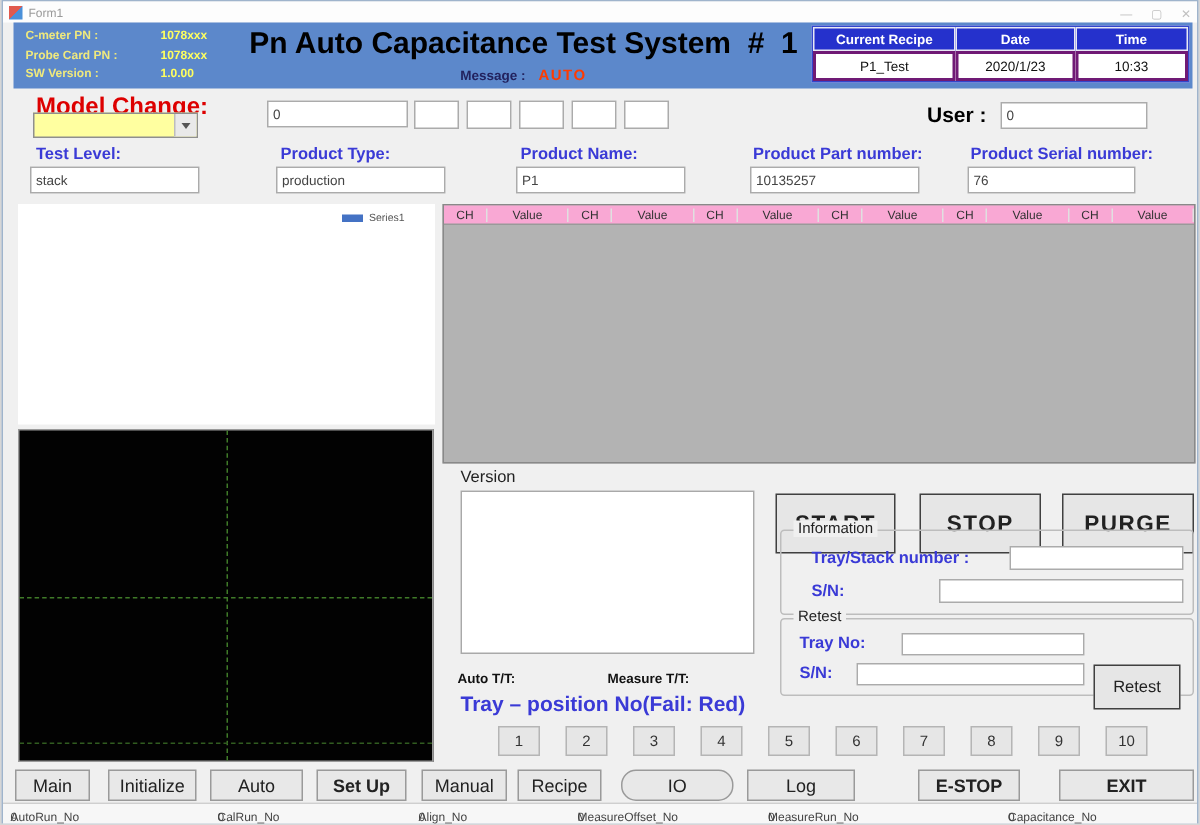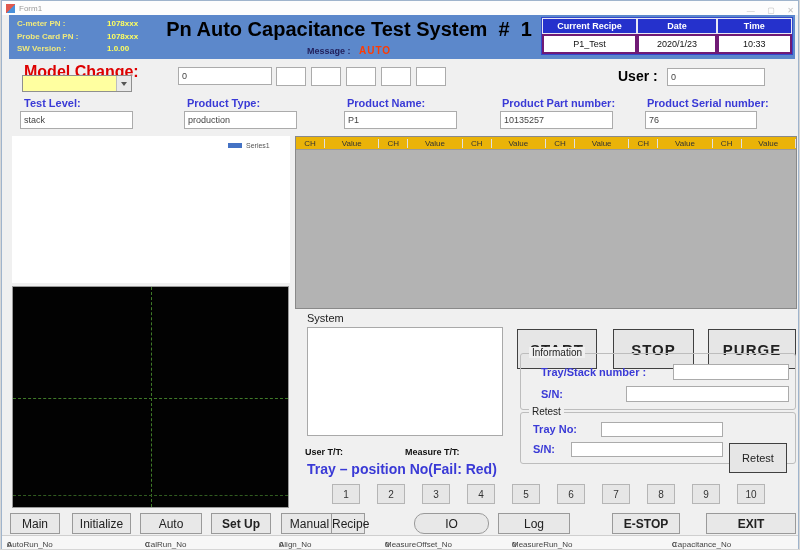--- a/index.html
+++ b/index.html
@@ -67,21 +67,21 @@
   
   .xy-panel { position:absolute; left:10px; top:285px; width:277px; height:222px;
               background:#020202; border:1px solid #9a9a9a; }
   .vline  { position:absolute; left:138px; top:0; bottom:0; width:0; border-left:1px dashed #3f7a28; }
   .hline  { position:absolute; top:111px; left:0; right:0; height:0; border-top:1px dashed #3f7a28; }
   .hline2 { position:absolute; top:208px; left:0; right:0; height:0; border-top:1px dashed #315c20; }
 
   
   .grid { position:absolute; left:293px; top:135px; width:502px; height:173px;
           border:1px solid #898989; background:#b3b3b3; }
-  .grid-head { height:13px; background:#eab308; border-bottom:1px solid #9a9a9a; display:flex;align-items:center; }
+  .grid-head { height:13px; background:#f9a8d4; border-bottom:1px solid #9a9a9a; display:flex;align-items:center; }
   .gc { font-size:8px; color:#333; display:flex; align-items:center; justify-content:center;
         border-right:1px solid #e0e0e0; }
   .gc-ch  { width:29px; } .gc-val { flex:1; }
 
   
   .msg-label { position:absolute; left:305px; top:311px; font-size:11px; color:#222; }
   .msg-box { position:absolute; left:305px; top:326px; width:196px; height:109px;
              background:#fff; border:1px solid #a9a9a9; resize:none; }
   .auto-tt    { position:absolute; left:303px; top:446px; font-size:9px; font-weight:bold; color:#111; }
   .measure-tt { position:absolute; left:403px; top:446px; font-size:9px; font-weight:bold; color:#111; }
@@ -103,21 +103,21 @@
   .tray-row { position:absolute; left:330px; top:483px; display:flex; gap:17px; }
   .tray-row button { width:28px; height:20px; background:#e6e6e6; border:1px solid #b5b5b5;
                      font-size:10px; color:#333; font-family:inherit; }
 
   
   .nav button { position:absolute; top:512px; height:21px; font-size:12px; color:#222;
                 background:#e8e8e8; border:1px solid #9a9a9a; font-family:inherit; }
   .n-main{left:8px;width:50px;} .n-init{left:70px;width:59px;}
   .n-auto{left:138px;width:62px;background:#a9a9a9;border:2px solid #5aa7e8;}
   .n-setup{left:209px;width:60px;font-weight:bold;} .n-manual{left:279px;width:57px;}
-  .n-recipe{left:329px;width:34px;} .n-io{left:412px;width:75px;border-radius:10px;} .n-log{left:496px;width:72px;}
+  .n-recipe{left:343px;width:56px;} .n-io{left:412px;width:75px;border-radius:10px;} .n-log{left:496px;width:72px;}
   .n-estop{left:610px;width:68px;background:#ff0000;color:#7a0000;font-weight:bold;border:1px solid #c00000;}
   .n-exit{left:704px;width:90px;font-weight:bold;}
 
   
   .statusbar { position:absolute; left:0; top:534px; width:100%; height:14px; background:#f7f7f7;
                border-top:1px solid #cfcfcf; }
   .statusbar span { position:absolute; top:2px; font-size:8px; color:#444; }
   .s0{left:5px;} .s1{left:143px;} .s2{left:277px;} .s3{left:383px;} .s4{left:510px;} .s5{left:670px;}
 </style>
 </head>
@@ -217,23 +217,23 @@
       <div class="gc gc-ch">CH</div>
       <div class="gc gc-val">Value</div>
       <div class="gc gc-ch">CH</div>
       <div class="gc gc-val">Value</div>
       <div class="gc gc-ch">CH</div>
       <div class="gc gc-val">Value</div>
     </div>
     <div></div>
   </div>
 
-  <div class="msg-label">System</div>
+  <div class="msg-label">Version</div>
   <textarea class="msg-box" style=""></textarea>
-  <div class="auto-tt">User T/T:</div>
+  <div class="auto-tt">Auto T/T:</div>
   <div class="measure-tt">Measure T/T:</div>
 
   <button class="btn bigbtn b-start">START</button>
   <button class="btn bigbtn b-stop">STOP</button>
   <button class="btn bigbtn b-purge">PURGE</button>
 
   <div class="group g-info">
     <span class="gtitle">Information</span>
     <span class="blbl" style="left:20px;top:12px">Tray/Stack number :</span>
     <input class="tb" style="left: 152px; top: 10px; width: 116px; height: 16px;">

